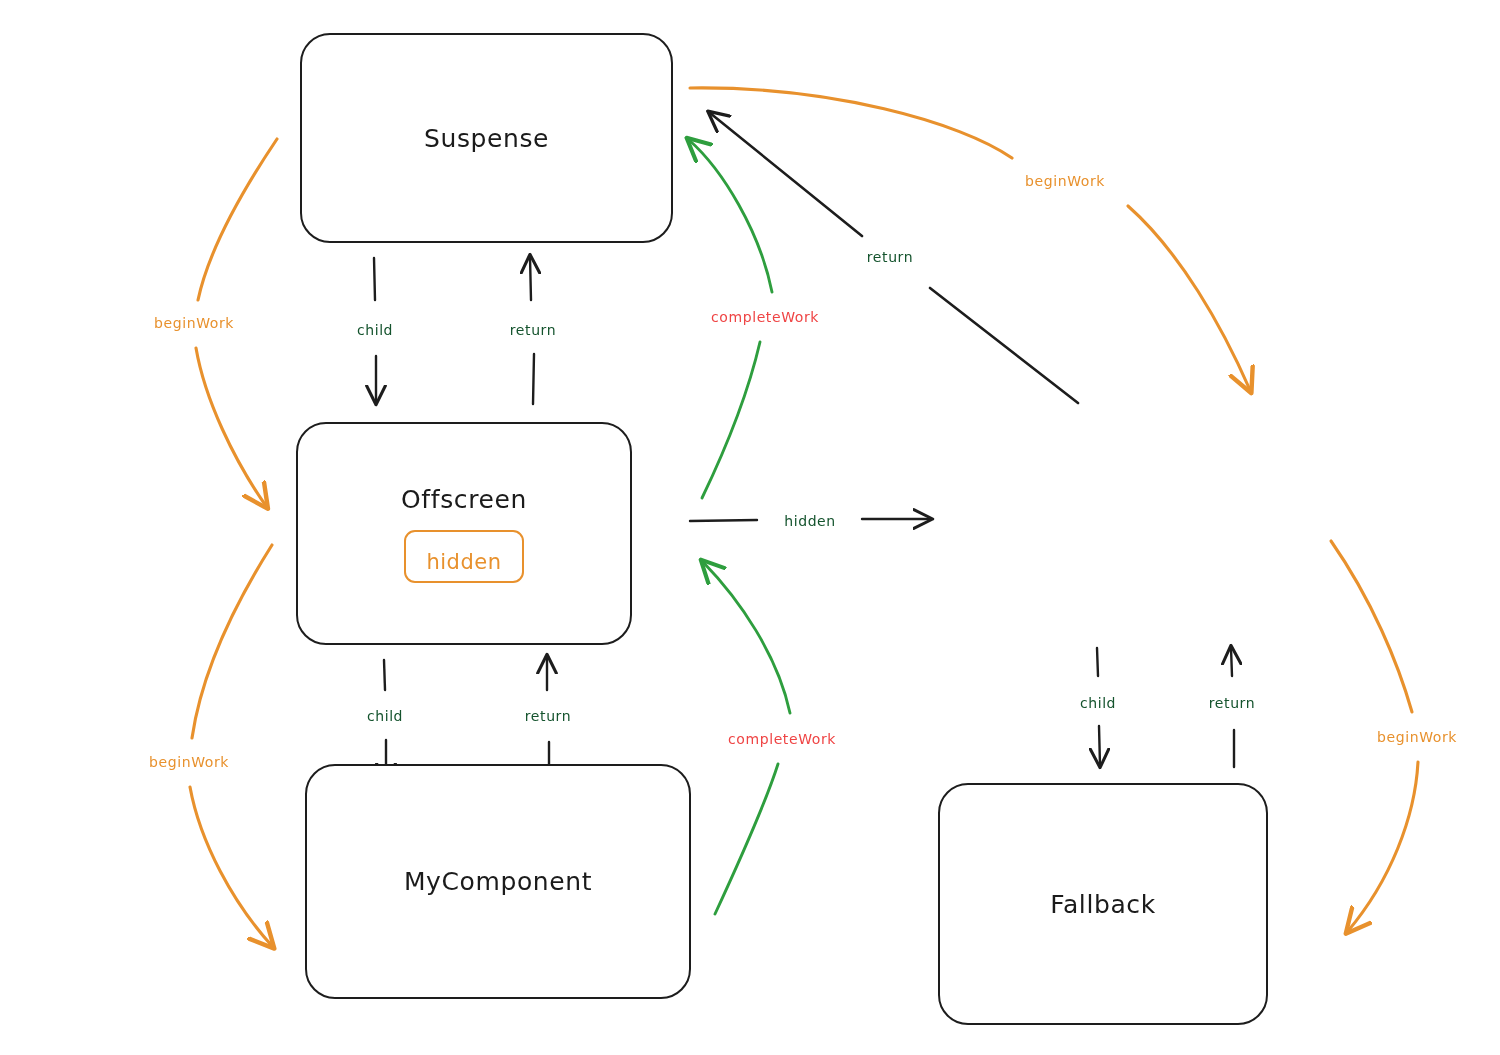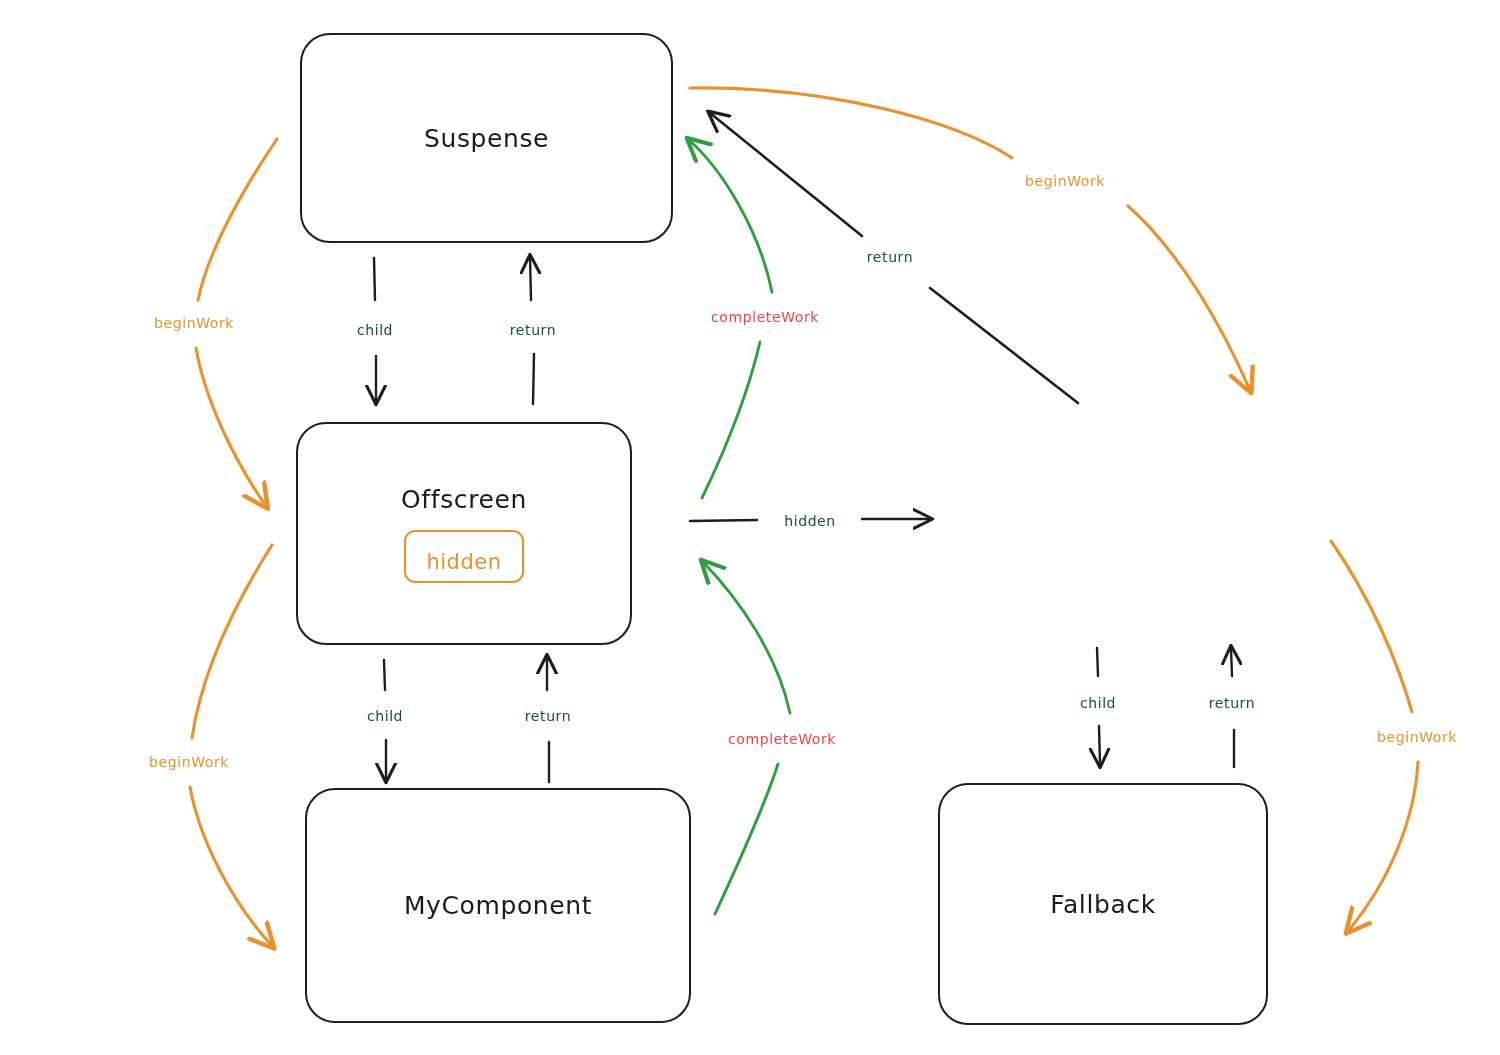--- a/index.html
+++ b/index.html
@@ -158,21 +158,21 @@
 
   <div class="node-box" style="left:300px; top:33px; width:373px; height:210px;">
     <div class="node-label">Suspense</div>
   </div>
 
   <div class="node-box" style="left:296px; top:422px; width:336px; height:223px;">
     <div class="node-label">Offscreen</div>
     <div class="badge">hidden</div>
   </div>
 
-  <div class="node-box" style="left:305px; top:788px; width:386px; height:235px;">
+  <div class="node-box" style="left:305px; top:764px; width:386px; height:235px;">
     <div class="node-label">MyComponent</div>
   </div>
 
 
   <div class="node-box" style="left:938px; top:783px; width:330px; height:242px;">
     <div class="node-label">Fallback</div>
   </div>
 
   <div class="edge-label black" style="left:375px; top:330px; transform:translate(-50%,-50%);">child</div>
 

